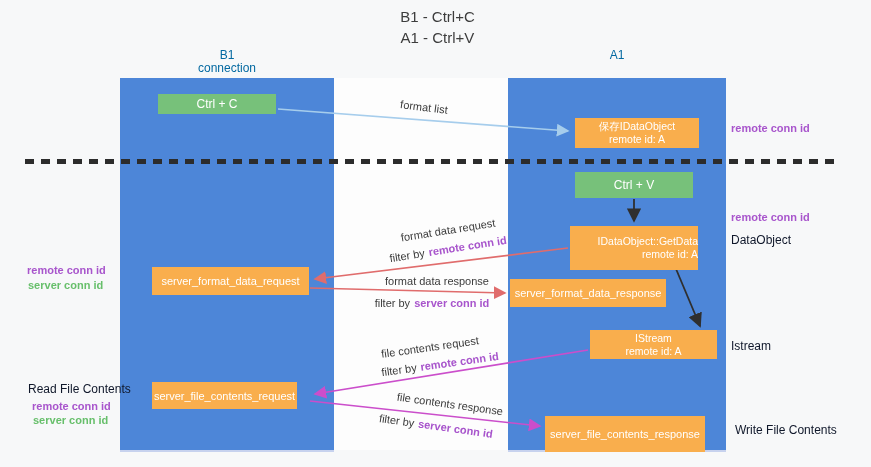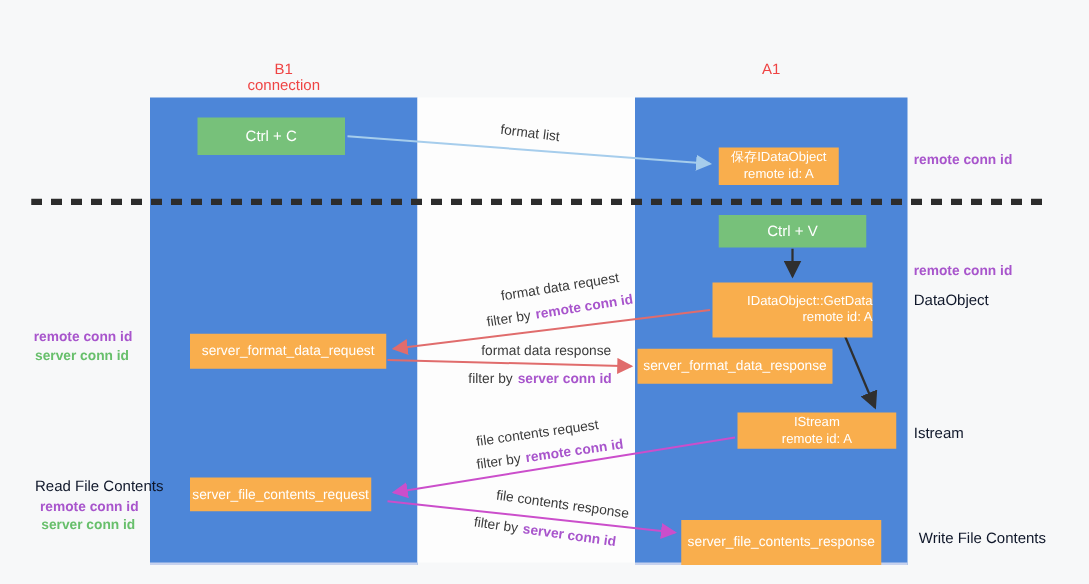--- a/index.html
+++ b/index.html
@@ -3,21 +3,21 @@
 <meta charset="utf-8">
 <style>
   html,body{margin:0;padding:0;background:#f7f8f9;font-family:"Liberation Sans",sans-serif;}
   .stage{position:relative;width:871px;height:467px;background:#f7f8f9;overflow:hidden;}
 
   
   .title{position:absolute;left:300px;top:6px;width:275px;text-align:center;
          font-size:15px;line-height:21px;color:#3d3d3d;}
 
   
-  .lane-header{position:absolute;top:49px;text-align:center;font-size:12px;line-height:13px;color:#ef4444;}
+  .lane-header{position:absolute;top:49px;text-align:center;font-size:12px;line-height:13px;color:#0369a1;}
   .lane-header.left{left:120px;width:214px;}
   .lane-header.right{left:508px;width:218px;}
 
   
   .lane{position:absolute;top:78px;height:372px;background:#4d86d8;border-bottom:2px solid #c7d2ee;}
   .lane.left{left:120px;width:214px;}
   .lane.right{left:508px;width:218px;}
   .gap{position:absolute;top:78px;left:334px;width:174px;height:372px;background:#fdfdfd;}
 
   
@@ -44,20 +44,24 @@
   
   .side{position:absolute;z-index:5;white-space:nowrap;}
   .side.plain{font-size:12px;color:#0f172a;}
   .side.small{font-size:11px;}
 </style>
 </head>
 <body>
 
 <div class="stage">
 
+  <div class="title">
+    <div>B1 - Ctrl+C</div>
+    <div>A1 - Ctrl+V</div>
+  </div>
 
   <div class="lane-header left">
     <div>B1</div>
     <div>connection</div>
   </div>
   <div class="lane-header right">
     <div>A1</div>
   </div>
 
   <div class="lane left"></div>
@@ -83,25 +87,25 @@
     </defs>
     <line x1="278" y1="109" x2="568" y2="131" stroke="#a6cdec" stroke-width="1.6" marker-end="url(#mBlue)"></line>
     <line x1="634" y1="199" x2="634" y2="221" stroke="#2f2f2f" stroke-width="1.8" marker-end="url(#mBlack)"></line>
     <line x1="568" y1="248" x2="315" y2="279" stroke="#e06c6c" stroke-width="1.6" marker-end="url(#mSalmon)"></line>
     <line x1="310" y1="288" x2="505" y2="293" stroke="#e06c6c" stroke-width="1.6" marker-end="url(#mSalmon)"></line>
     <line x1="671" y1="257" x2="700" y2="326" stroke="#2f2f2f" stroke-width="1.8" marker-end="url(#mBlack)"></line>
     <line x1="588" y1="350" x2="315" y2="394" stroke="#cb4ecb" stroke-width="1.6" marker-end="url(#mMagenta)"></line>
     <line x1="310" y1="401" x2="540" y2="426" stroke="#cb4ecb" stroke-width="1.6" marker-end="url(#mMagenta)"></line>
   </svg>
 
-  <div class="box green" style="left:158px;top:94px;width:118px;height:30px;">
+  <div class="box green" style="left:158px;top:94px;width:118px;height:20px;">
     <span>Ctrl + C</span>
   </div>
 
-  <div class="box orange" style="left:575px;top:118px;width:96px;height:30px;">
+  <div class="box orange" style="left:575px;top:118px;width:124px;height:30px;">
     <span class="l1">保存IDataObject</span>
     <span class="l2">remote id: A</span>
   </div>
 
   <div class="box green" style="left:575px;top:172px;width:118px;height:26px;">
     <span>Ctrl + V</span>
   </div>
 
   <div class="box orange" style="left:570px;top:226px;width:128px;height:44px;align-items:flex-end;">
     <span class="l1">IDataObject::GetData</span>

